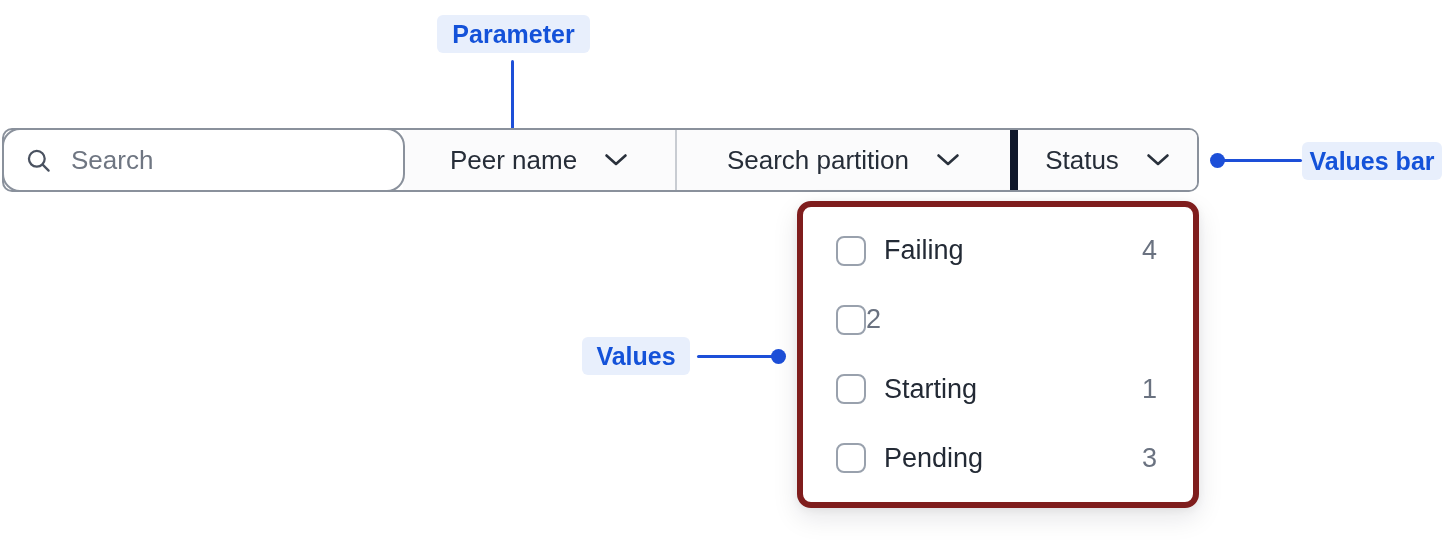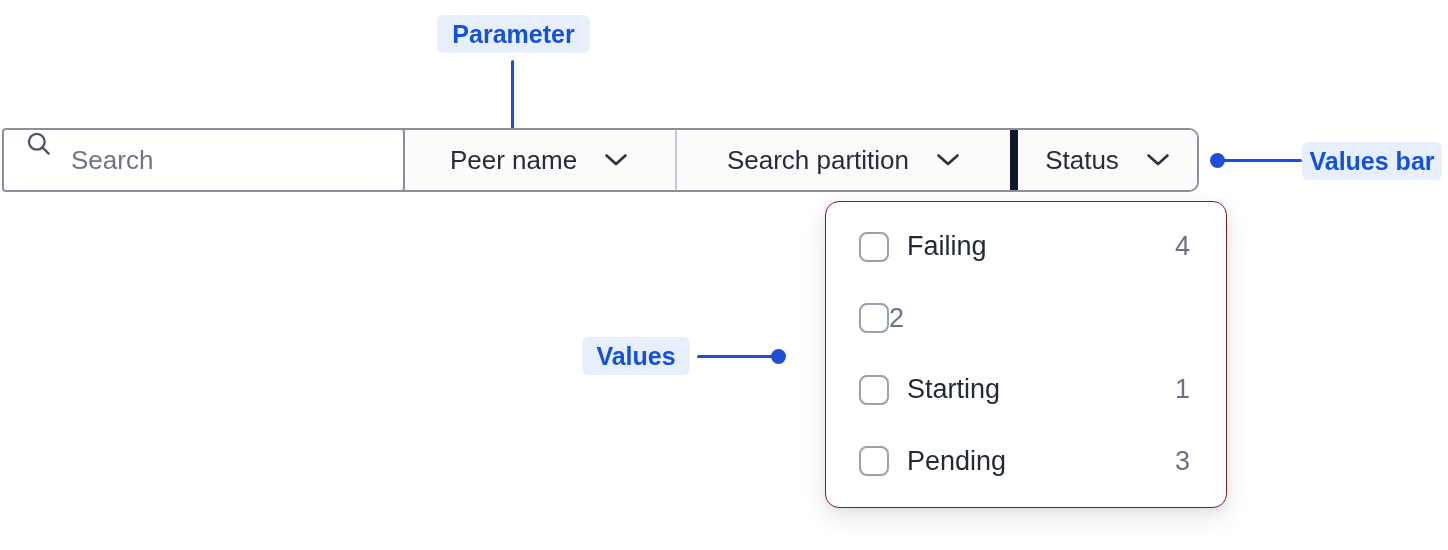--- a/index.html
+++ b/index.html
@@ -48,24 +48,24 @@
     border: 2px solid #8A919C;
     border-radius: 10px;
     background: #ffffff;
     box-sizing: border-box;
   }
   .search-seg {
     position: absolute;
     left: -2px; top: -2px;
     width: 403px; height: 64px;
     border: 2px solid #8A919C;
-    border-radius: 4px;
-    background: #ffffff;
-    box-sizing: border-box;
-    display: flex; 
+    border-radius: 18px;
+    background: #ffffff;
+    box-sizing: border-box;
+    display: flex; align-items: center;
     padding-left: 21px;
     gap: 17px;
     z-index: 2;
   }
   .search-seg input {
     border: none; outline: none; background: transparent;
     font-family: "Liberation Sans", sans-serif;
     font-size: 26px;
     color: #232A35;
     width: 300px;
@@ -91,28 +91,27 @@
   .seg-cluster { width: 335px; border-left: 2px solid #C8CCD2; }
   .seg-status  { flex: 1;      border-left: 8px solid #0f172a; }
   .chevron { display: block; }
 
   
   .menu-panel {
     position: absolute;
     left: 797px; top: 201px;
     width: 402px; height: 307px;
     background: #ffffff;
-    border: 1px solid #7f1d1d;
+    border: 6px solid #7f1d1d;
     border-radius: 14px;
     box-shadow: 0 10px 26px rgba(16,24,40,0.10), 0 2px 8px rgba(16,24,40,0.06);
     box-sizing: border-box;
     padding: 9px 36px 9px 33px;
     display: flex; flex-direction: column;
     z-index: 3;
-    margin-left: 28px;
   }
   .menu-row {
     height: 71.5px;
     display: flex; align-items: center;
     cursor: pointer;
   }
   .checkbox {
     width: 30px; height: 30px;
     border: 2.5px solid #99A1AD;
     border-radius: 8px;

